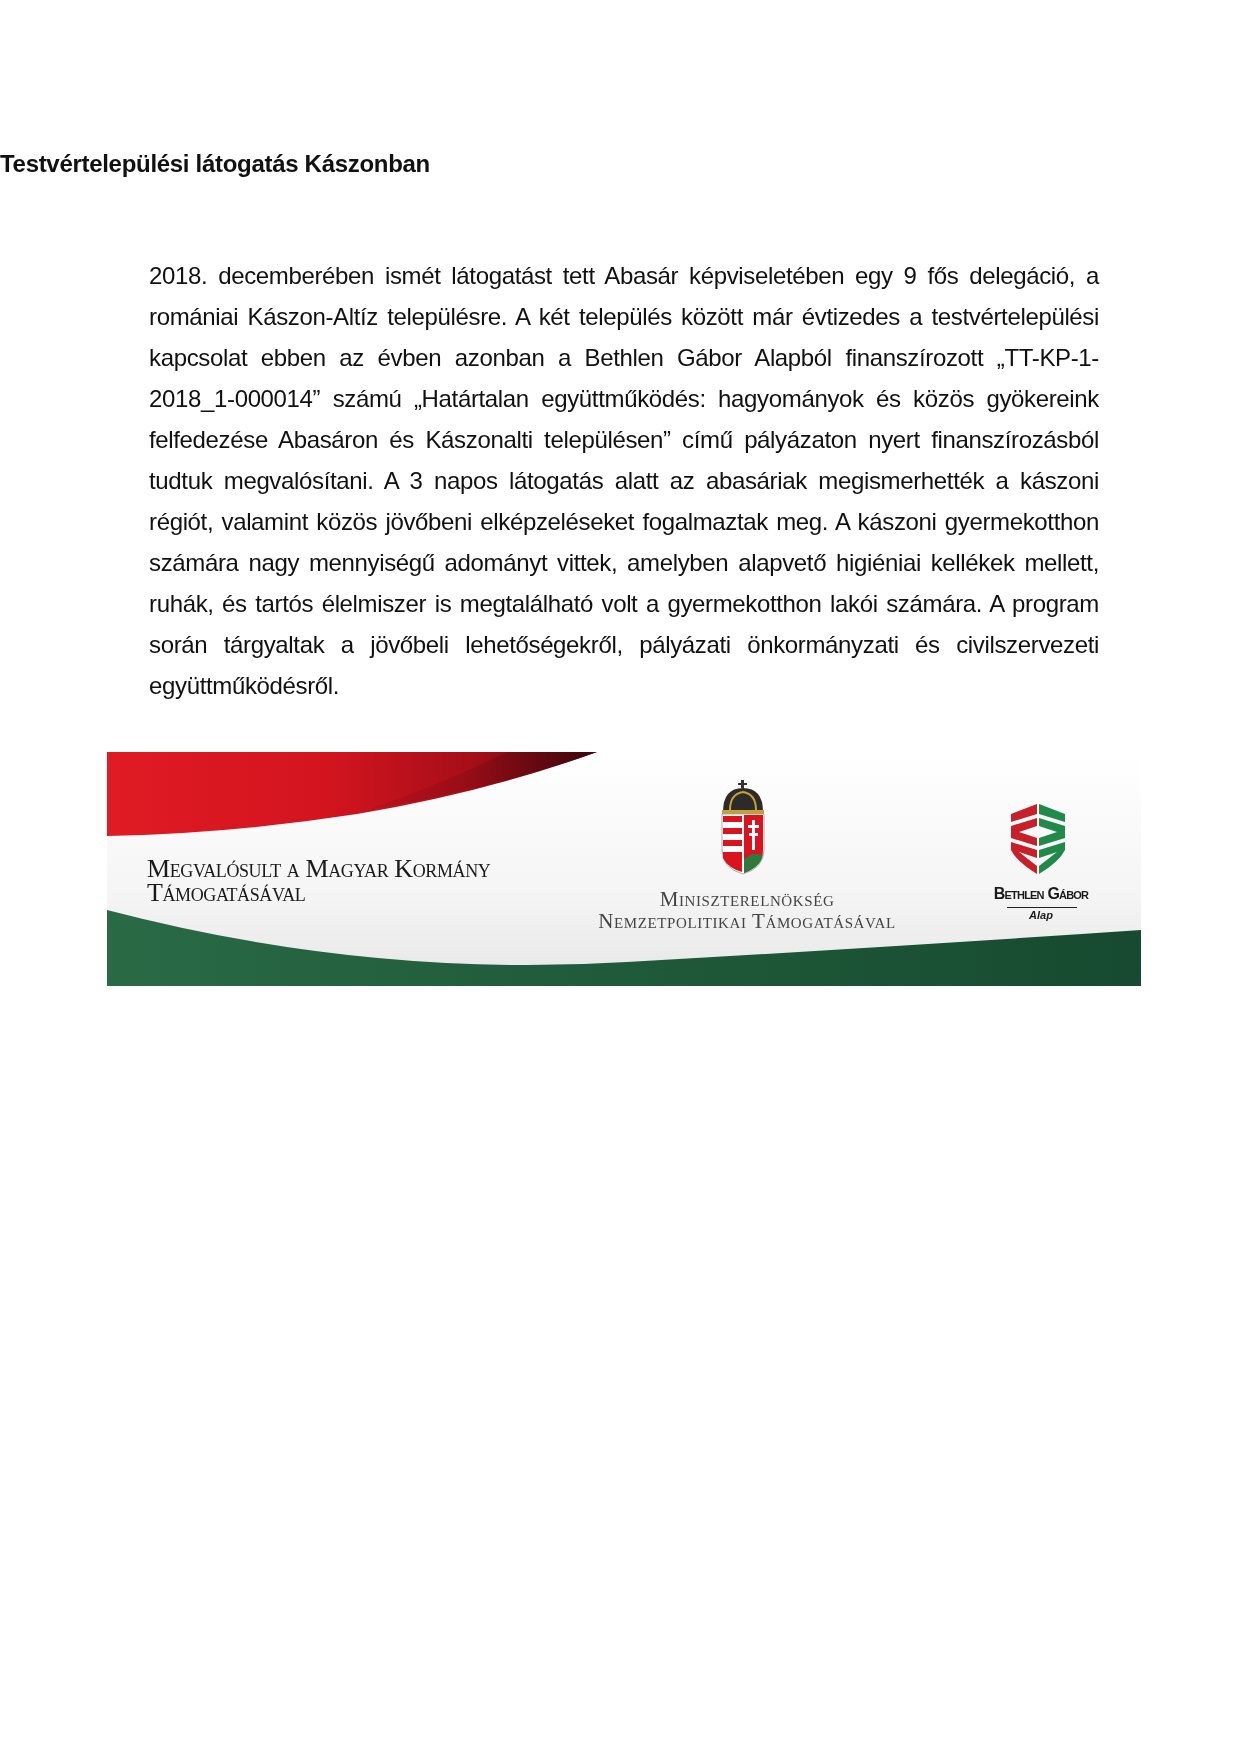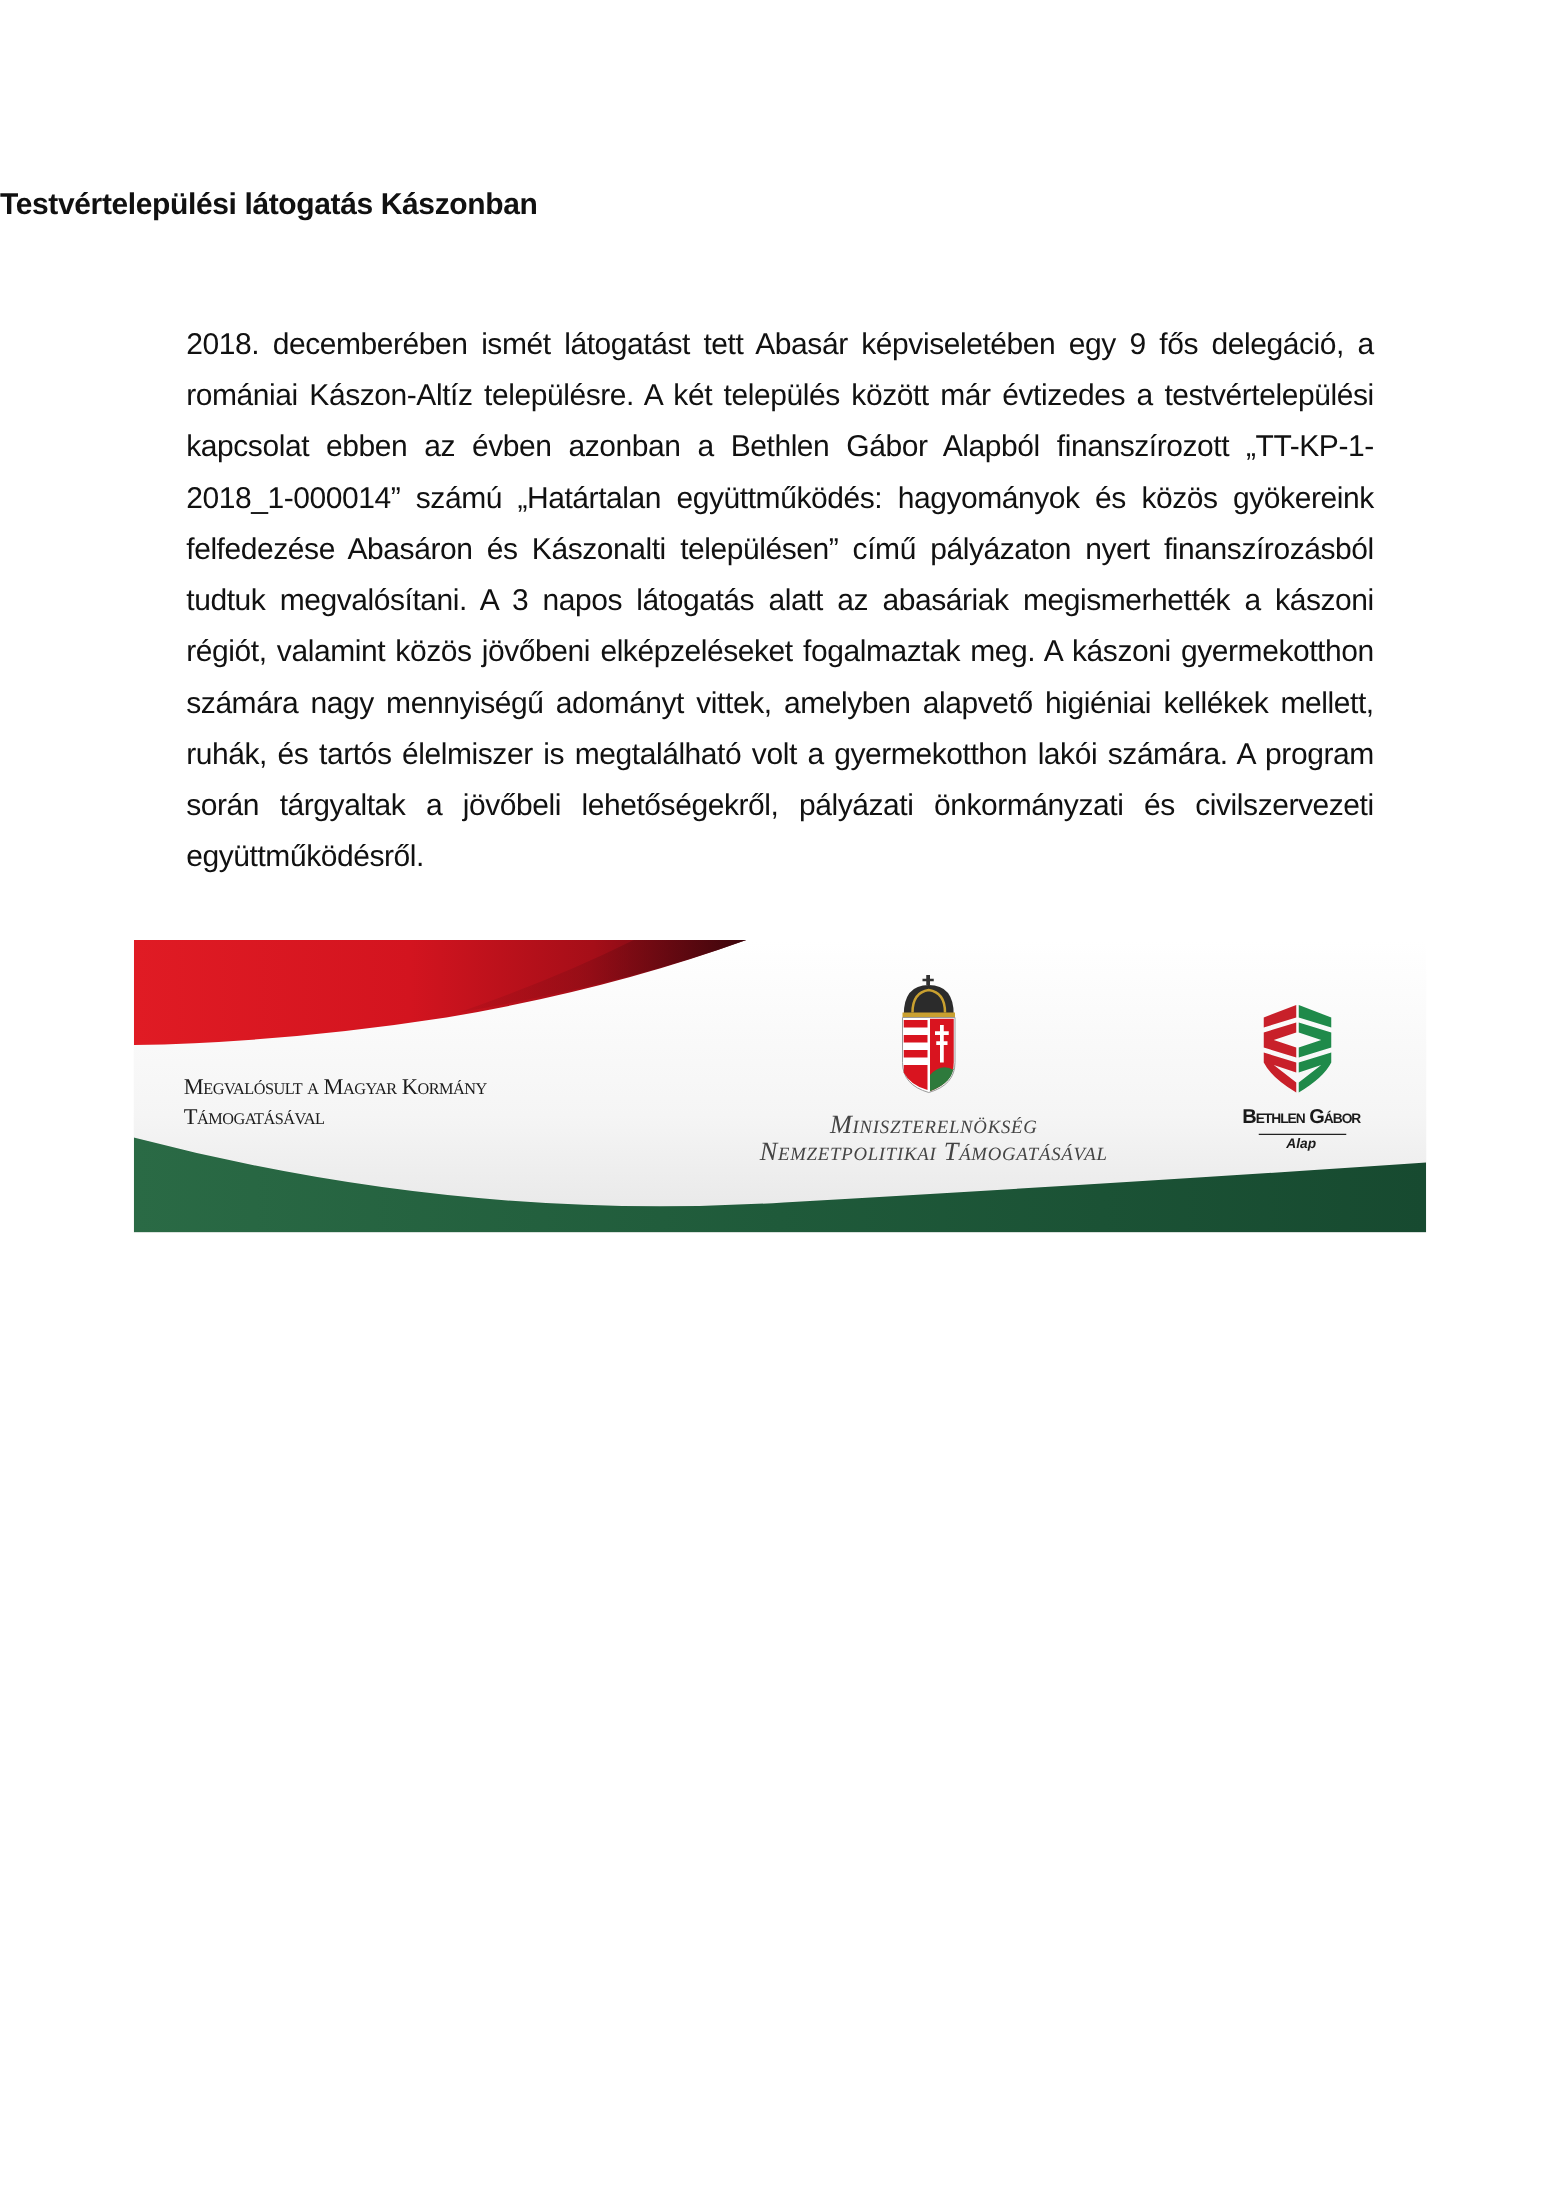--- a/index.html
+++ b/index.html
@@ -15,27 +15,27 @@
     font-family: "Liberation Sans", sans-serif; font-size: 24px; line-height: 41px;
     color: #111; text-align: justify; letter-spacing: -0.35px;
   }
   .banner {
     position: absolute; left: 107px; top: 752px; width: 1034px; height: 234px;
     overflow: hidden; background: linear-gradient(180deg, #ffffff 0%, #f5f5f5 60%, #e6e6e6 100%);
   }
   .banner svg.bg { position: absolute; left: 0; top: 0; }
   .gov-text {
     position: absolute; left: 40px; top: 105px;
-    font-family: "Liberation Serif", serif; font-variant: small-caps; font-size: 18px;
+    font-family: "Liberation Serif", serif; font-variant: small-caps; font-size: 26px;
     line-height: 24px; color: #1a1a1a; letter-spacing: -0.4px; font-weight: normal;
   }
   .ministry-text {
     position: absolute; left: 450px; top: 136px; width: 380px; text-align: center;
     font-family: "Liberation Serif", serif; font-variant: small-caps; font-size: 21px;
-    line-height: 22px; color: #444; letter-spacing: 0.6px; font-style: italic;
+    line-height: 22px; color: #444; letter-spacing: 0.6px;
   }
   .coa { position: absolute; left: 611px; top: 28px; }
   .bga { position: absolute; left: 900px; top: 50px; }
   .bga-text {
     position: absolute; left: 868px; top: 133px; width: 132px; text-align: center;
     font-family: "Liberation Sans", sans-serif; font-variant: small-caps; font-size: 16px;
     font-weight: bold; color: #1a1a1a; letter-spacing: -0.8px;
   }
   .bga-rule { position: absolute; left: 900px; top: 155px; width: 70px; height: 1px; background: #222; }
   .bga-sub {

